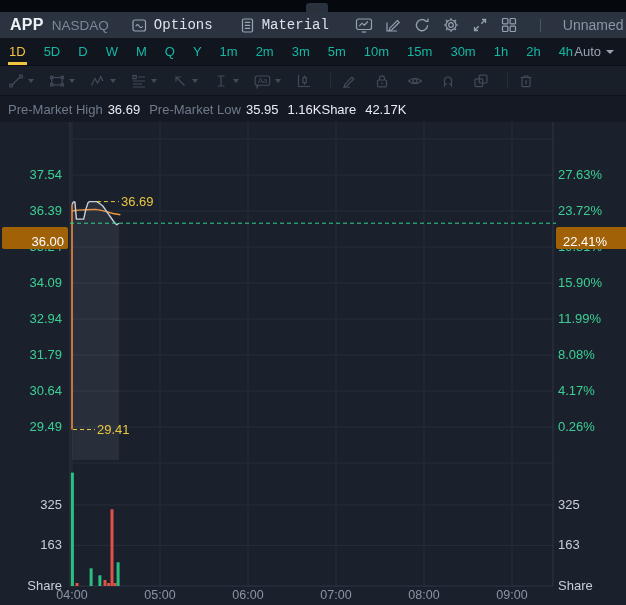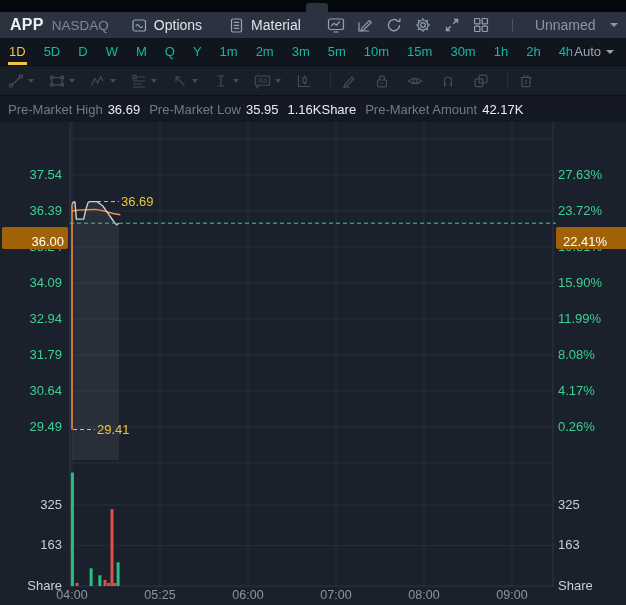--- a/index.html
+++ b/index.html
@@ -9,21 +9,21 @@
 
   .top-strip { position:absolute; top:0; left:0; right:0; height:12px; background:#05080c; }
   .strip-tab { position:absolute; left:306px; top:3px; width:22px; height:9px; background:#2a323e; border-radius:3px 3px 0 0; }
 
   .titlebar { position:absolute; top:12px; left:0; right:0; height:26px; background:#2b3340;
               display:flex; align-items:center; padding:0 10px; }
   .sym  { font-size:16px; font-weight:bold; color:#eef2f7; letter-spacing:.3px; }
   .exch { font-size:13.5px; color:#7d8798; margin-left:8px; }
   .vbar { width:1px; height:13px; background:#4a5464; margin:0 11px; }
   .tb-btn { display:flex; gap:6px; background:none; border:none; cursor:pointer;
-            color:#dde3ea; font-size:14px; font-family:Liberation Sans, sans-serif; margin-right:26px; }
+            color:#dde3ea; font-size:14px; font-family:Liberation Mono, monospace; margin-right:26px; }
   .tb-btn svg { color:#9aa4b4; }
   .tb-right { margin-left:auto; display:flex; align-items:center; gap:11px; }
   .icon-btn { background:none; border:none; padding:0; display:flex; color:#96a0b0; cursor:pointer; }
   .layout-btn { background:none; border:none; display:flex; align-items:center; gap:14px; cursor:pointer;
                 color:#8b95a6; font-size:14px; font-family:inherit; }
   .caret { width:0; height:0; border-left:4px solid transparent; border-right:4px solid transparent;
            border-top:4.5px solid #8b95a6; display:inline-block; }
 
   .tf-row { position:absolute; top:38px; left:0; right:0; height:28px; background:#11151d;
             display:flex; align-items:center; padding:0 12px 0 8px; border-bottom:1px solid #0c0f15; }
@@ -272,21 +272,20 @@
       </svg>
     </button>
   </div>
 
   <div class="stats-row" id="stats-row">
       <span class="stat-label">Pre-Market High</span>
       <span class="stat-value">36.69</span>
       <span class="stat-label">Pre-Market Low</span>
       <span class="stat-value">35.95</span>
       <span class="stat-value">1.16KShare</span>
-      <span class="stat-label">Pre-Market Amount</span>
       <span class="stat-value">42.17K</span>
     </div>
 
   <div class="chart" id="chart">
     <svg class="plot" id="plot-svg" width="626" height="483" viewBox="0 0 626 483">
         <line x1="72" y1="0" x2="72" y2="464" stroke="#262e3b" stroke-width="1"></line>
         <line x1="160" y1="0" x2="160" y2="464" stroke="#262e3b" stroke-width="1"></line>
         <line x1="248" y1="0" x2="248" y2="464" stroke="#262e3b" stroke-width="1"></line>
         <line x1="336" y1="0" x2="336" y2="464" stroke="#262e3b" stroke-width="1"></line>
         <line x1="424" y1="0" x2="424" y2="464" stroke="#262e3b" stroke-width="1"></line>
@@ -348,21 +347,21 @@
         <span class="tick r" style="top: 225px;">8.08%</span>
         <span class="tick r" style="top: 261px;">4.17%</span>
         <span class="tick r" style="top: 297px;">0.26%</span>
         <span class="tick l vtick" style="top: 375px;">325</span>
         <span class="tick r vtick" style="top: 375px;">325</span>
         <span class="tick l vtick" style="top: 415px;">163</span>
         <span class="tick r vtick" style="top: 415px;">163</span>
         <span class="share l">Share</span>
         <span class="share r">Share</span>
         <span class="xtick" style="left: 50px;">04:00</span>
-        <span class="xtick" style="left: 138px;">05:25</span>
+        <span class="xtick" style="left: 138px;">05:00</span>
         <span class="xtick" style="left: 226px;">06:00</span>
         <span class="xtick" style="left: 314px;">07:00</span>
         <span class="xtick" style="left: 402px;">08:00</span>
         <span class="xtick" style="left: 490px;">09:00</span>
       </div>
   </div>
 
 </div>
 
 </body></html>

